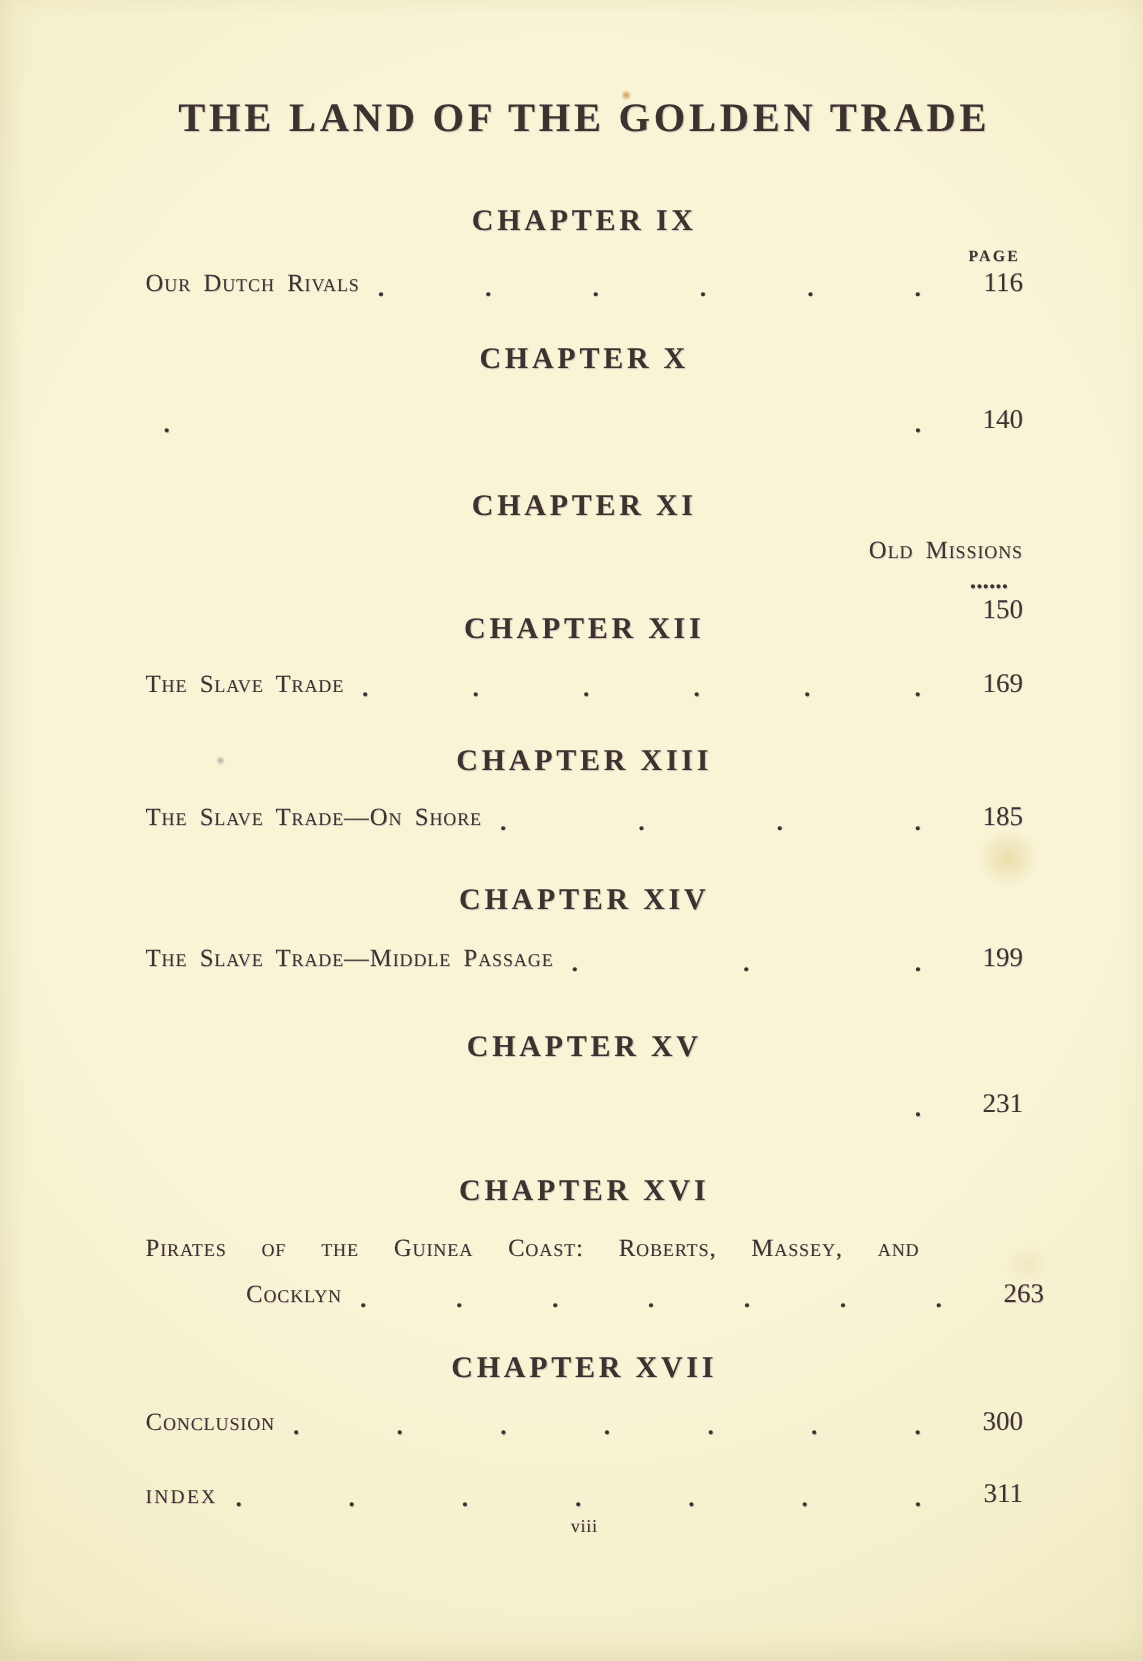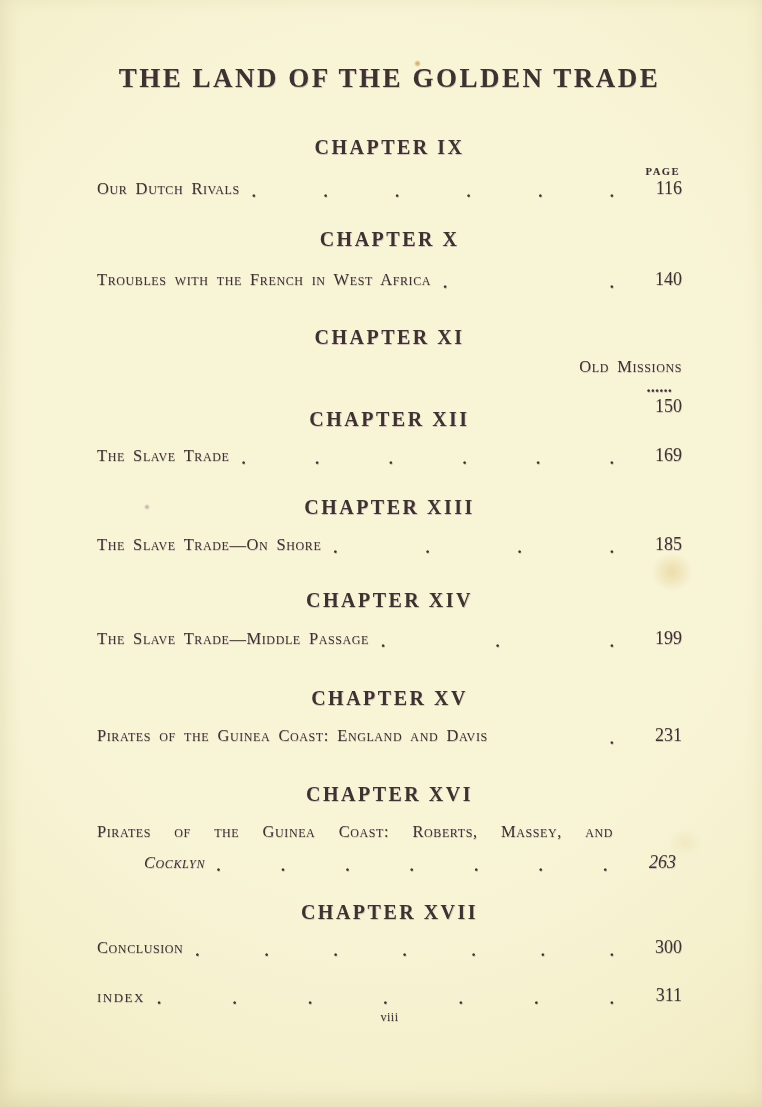--- a/index.html
+++ b/index.html
@@ -49,21 +49,21 @@
   .row .dots.one{justify-content:flex-end;}
   .row .dots .dot{font-size:17px;font-weight:bold;line-height:1;}
   .row .pg{width:58px;text-align:right;font-size:18px;white-space:nowrap;}
   .textline{
     position:absolute;left:0;width:516px;
     font-size:16.5px;line-height:1.25;
     font-variant:small-caps;letter-spacing:0.6px;word-spacing:3.5px;
     text-align:justify;text-align-last:justify;
     text-shadow:0.5px 0.6px 0.4px var(--fringe, rgba(128,68,140,0.25));
   }
-  .row.runover{left:47px;width:calc(100% - 53px);font-style:italic;}
+  .row.runover{left:67px;width:calc(100% - 53px);}
   .folio{
     position:absolute;left:0;top:1010px;width:100%;
     text-align:center;font-size:12px;letter-spacing:0.5px;
     text-shadow:0.5px 0.5px 0.4px var(--fringe, rgba(128,68,140,0.25));
   }
   .stain{position:absolute;border-radius:50%;pointer-events:none;}
   .stain.s1{left:651px;top:552px;width:42px;height:40px;
     background:radial-gradient(ellipse at 50% 50%, rgba(202,160,60,0.28), rgba(202,160,60,0.0) 70%);}
   .stain.s2{left:414px;top:60px;width:7px;height:7px;
     background:radial-gradient(circle, rgba(200,125,40,0.75), rgba(200,125,40,0) 75%);}
@@ -91,21 +91,20 @@
               <span class="dot">.</span>
               <span class="dot">.</span>
               <span class="dot">.</span>
             </span>
             <span class="pg">116</span>
           </div>
         </div>
         <div>
           <div class="chapter-heading" style="top: 228px;">CHAPTER X</div>
           <div class="row" style="top: 268px;">
-            <span class="lbl">Troubles with the French in West Africa</span>
             <span class="dots">
               <span class="dot">.</span>
               <span class="dot">.</span>
             </span>
             <span class="pg">140</span>
           </div>
         </div>
         <div>
           <div class="chapter-heading" style="top: 326px;">CHAPTER XI</div>
           <div class="row" style="top: 357px; flex-direction: column;">
@@ -157,21 +156,20 @@
               <span class="dot">.</span>
               <span class="dot">.</span>
               <span class="dot">.</span>
             </span>
             <span class="pg">199</span>
           </div>
         </div>
         <div>
           <div class="chapter-heading" style="top: 687px;">CHAPTER XV</div>
           <div class="row" style="top: 724px;">
-            <span class="lbl">Pirates of the Guinea Coast: England and Davis</span>
             <span class="dots one">
               <span class="dot">.</span>
             </span>
             <span class="pg">231</span>
           </div>
         </div>
         <div>
           <div class="chapter-heading" style="top: 783px;">CHAPTER XVI</div>
           <div class="textline" style="top: 822px;">Pirates of the Guinea Coast: Roberts, Massey, and</div>
           <div class="row runover" style="top: 851px;">

